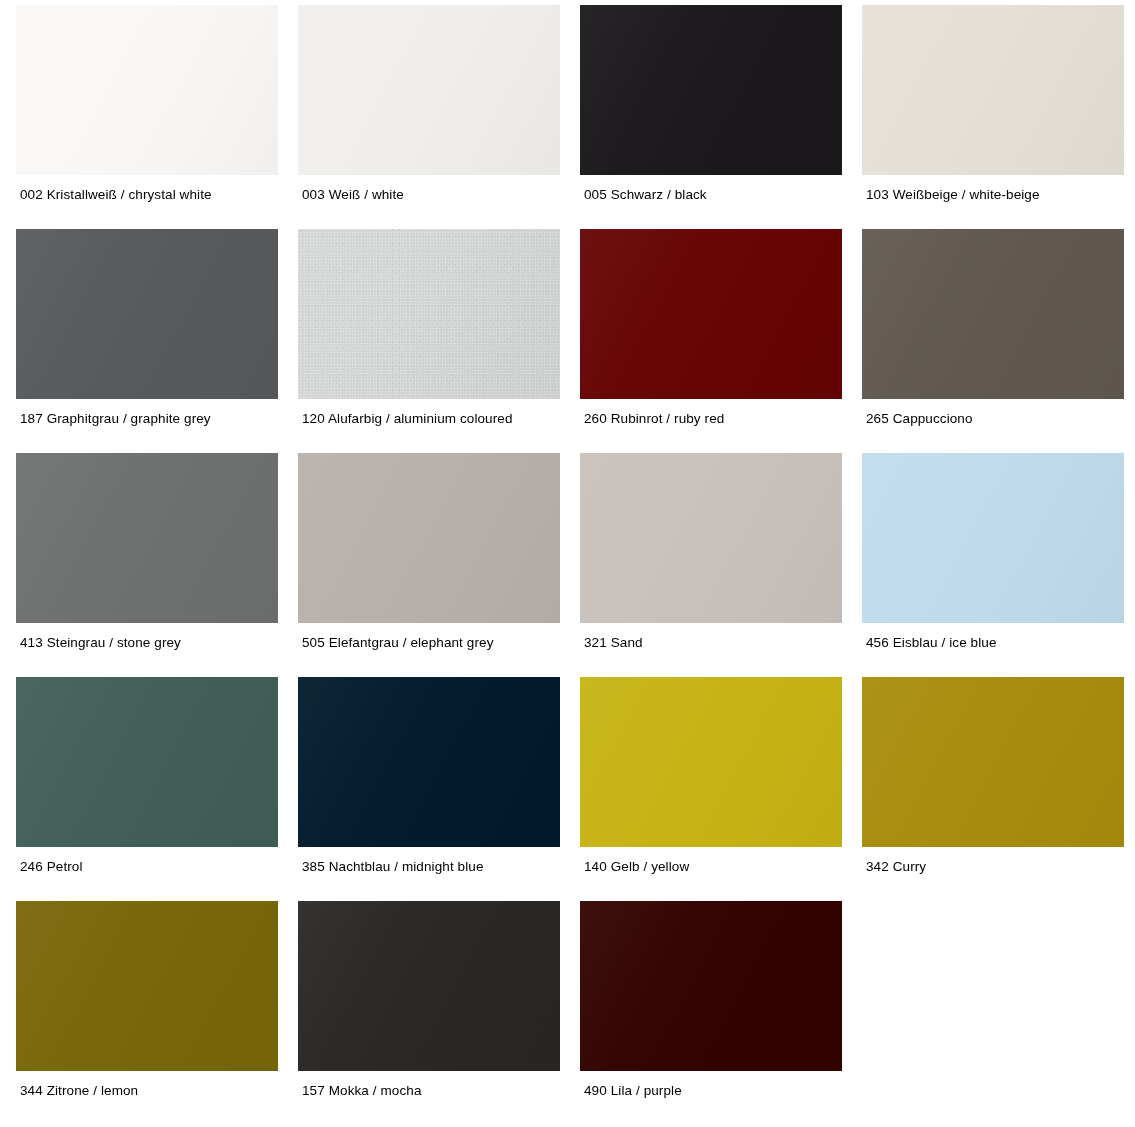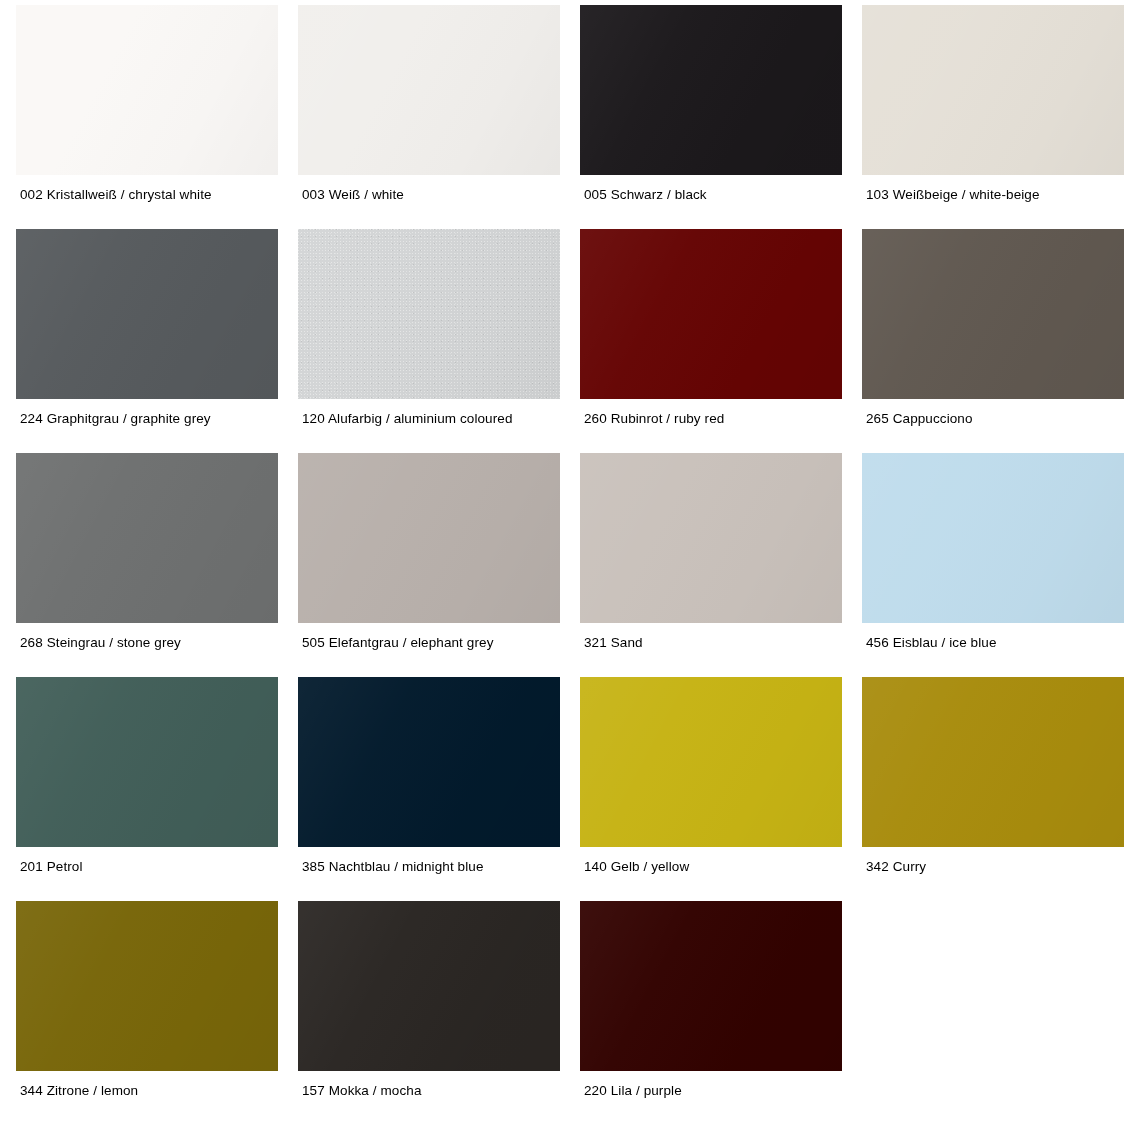--- a/index.html
+++ b/index.html
@@ -96,53 +96,53 @@
     <div class="swatch-cell">
       <div class="swatch-chip" style="background-color: rgb(27, 24, 27);"></div>
       <div class="swatch-label">005 Schwarz / black</div>
     </div>
     <div class="swatch-cell">
       <div class="swatch-chip" style="background-color: rgb(229, 224, 215);"></div>
       <div class="swatch-label">103 Weißbeige / white-beige</div>
     </div>
     <div class="swatch-cell">
       <div class="swatch-chip" style="background-color: rgb(86, 90, 93);"></div>
-      <div class="swatch-label">224 Graphitgrau / graphite grey</div>
+      <div class="swatch-label">187 Graphitgrau / graphite grey</div>
     </div>
     <div class="swatch-cell">
       <div class="swatch-chip grainy" style="background-color: rgb(210, 212, 213);"></div>
       <div class="swatch-label">120 Alufarbig / aluminium coloured</div>
     </div>
     <div class="swatch-cell">
       <div class="swatch-chip" style="background-color: rgb(101, 4, 3);"></div>
       <div class="swatch-label">260 Rubinrot / ruby red</div>
     </div>
     <div class="swatch-cell">
       <div class="swatch-chip" style="background-color: rgb(96, 88, 80);"></div>
       <div class="swatch-label">265 Cappucciono</div>
     </div>
     <div class="swatch-cell">
       <div class="swatch-chip" style="background-color: rgb(110, 112, 112);"></div>
-      <div class="swatch-label">268 Steingrau / stone grey</div>
+      <div class="swatch-label">413 Steingrau / stone grey</div>
     </div>
     <div class="swatch-cell">
       <div class="swatch-chip" style="background-color: rgb(184, 176, 171);"></div>
       <div class="swatch-label">505 Elefantgrau / elephant grey</div>
     </div>
     <div class="swatch-cell">
       <div class="swatch-chip" style="background-color: rgb(201, 193, 187);"></div>
       <div class="swatch-label">321 Sand</div>
     </div>
     <div class="swatch-cell">
       <div class="swatch-chip" style="background-color: rgb(191, 220, 236);"></div>
       <div class="swatch-label">456 Eisblau / ice blue</div>
     </div>
     <div class="swatch-cell">
       <div class="swatch-chip" style="background-color: rgb(65, 94, 88);"></div>
-      <div class="swatch-label">201 Petrol</div>
+      <div class="swatch-label">246 Petrol</div>
     </div>
     <div class="swatch-cell">
       <div class="swatch-chip" style="background-color: rgb(2, 26, 44);"></div>
       <div class="swatch-label">385 Nachtblau / midnight blue</div>
     </div>
     <div class="swatch-cell">
       <div class="swatch-chip" style="background-color: rgb(198, 179, 20);"></div>
       <div class="swatch-label">140 Gelb / yellow</div>
     </div>
     <div class="swatch-cell">
@@ -152,19 +152,19 @@
     <div class="swatch-cell">
       <div class="swatch-chip" style="background-color: rgb(120, 102, 9);"></div>
       <div class="swatch-label">344 Zitrone / lemon</div>
     </div>
     <div class="swatch-cell">
       <div class="swatch-chip" style="background-color: rgb(42, 38, 35);"></div>
       <div class="swatch-label">157 Mokka / mocha</div>
     </div>
     <div class="swatch-cell">
       <div class="swatch-chip" style="background-color: rgb(50, 2, 0);"></div>
-      <div class="swatch-label">220 Lila / purple</div>
+      <div class="swatch-label">490 Lila / purple</div>
     </div>
     <div class="swatch-cell empty">
       <div class="swatch-chip"></div>
       <div class="swatch-label"></div>
     </div>
   </div>
 
 </body></html>

